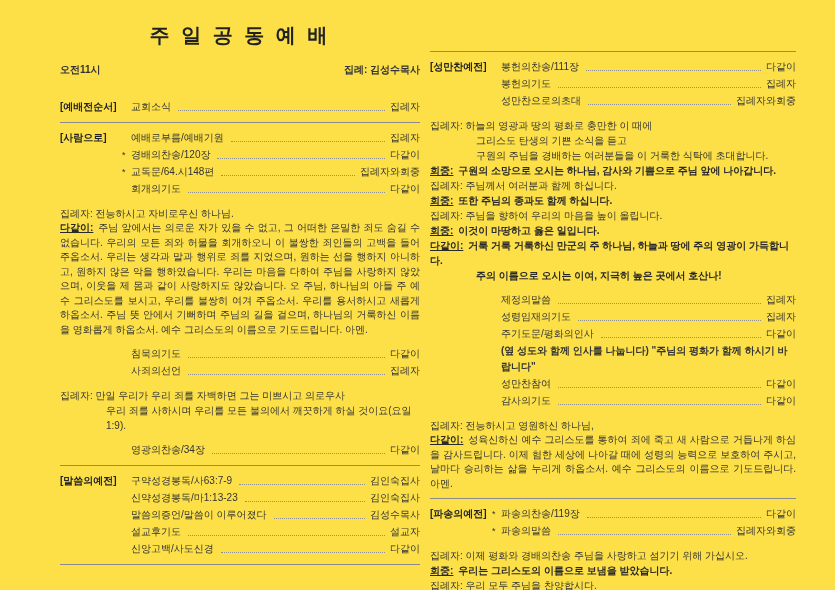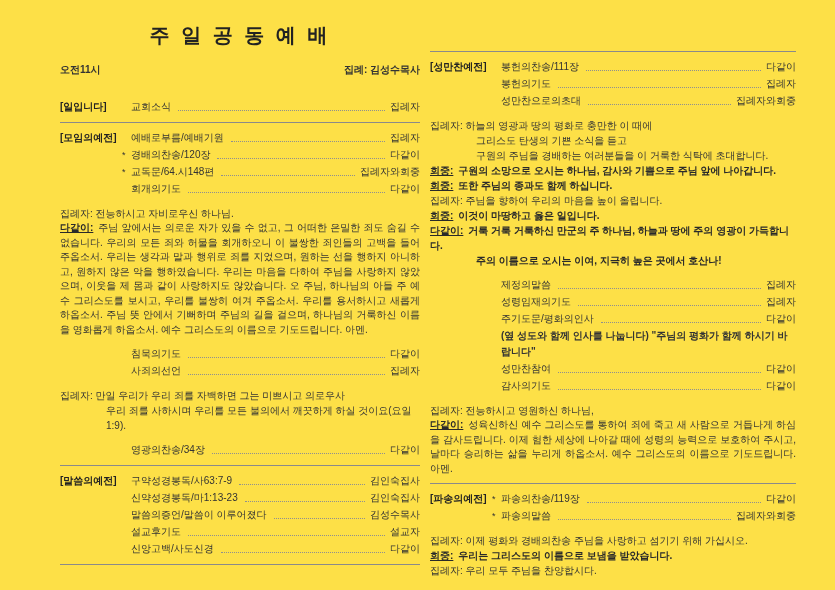--- a/index.html
+++ b/index.html
@@ -53,33 +53,33 @@
 
     <div class="title">주 일 공 동 예 배</div>
 
     <div class="meta-row">
       <span>오전11시</span>
       <span>집례: 김성수목사</span>
     </div>
 
     <div class="order-group">
       <div class="row">
-        <span class="sec">[일입니다]</span>
+        <span class="sec">[예배전순서]</span>
         <span class="star"></span>
         <span class="lbl">교회소식</span>
         <span class="dots"></span>
         <span class="by">집례자</span>
       </div>
     </div>
 
     <hr class="rule">
 
     <div class="order-group">
       <div class="row">
-        <span class="sec">[모임의예전]</span>
+        <span class="sec">[사람으로]</span>
         <span class="star"></span>
         <span class="lbl">예배로부름/예배기원</span>
         <span class="dots"></span>
         <span class="by">집례자</span>
       </div>
       <div class="row">
         <span class="sec"></span>
         <span class="star">*</span>
         <span class="lbl">경배의찬송/120장</span>
         <span class="dots"></span>
@@ -211,20 +211,21 @@
       </div>
     </div>
 
     <div class="blk">
       <p class="dlg">집례자: 하늘의 영광과 땅의 평화로 충만한 이 때에</p>
       <p class="dlg cont">그리스도 탄생의 기쁜 소식을 듣고</p>
       <p class="dlg cont">구원의 주님을 경배하는 여러분들을 이 거룩한 식탁에 초대합니다.</p>
       <p class="dlg bold">
         <span class="speaker">회중:</span><span>구원의 소망으로 오시는 하나님, 감사와 기쁨으로 주님 앞에 나아갑니다.</span>
       </p>
+      <p class="dlg">집례자: 주님께서 여러분과 함께 하십니다.</p>
       <p class="dlg bold">
         <span class="speaker">회중:</span><span>또한 주님의 종과도 함께 하십니다.</span>
       </p>
       <p class="dlg">집례자: 주님을 향하여 우리의 마음을 높이 올립니다.</p>
       <p class="dlg bold">
         <span class="speaker">회중:</span><span>이것이 마땅하고 옳은 일입니다.</span>
       </p>
       <p class="dlg bold">
         <span class="speaker">다같이:</span><span>거룩 거룩 거룩하신 만군의 주 하나님, 하늘과 땅에 주의 영광이 가득합니다.</span>
       </p>

